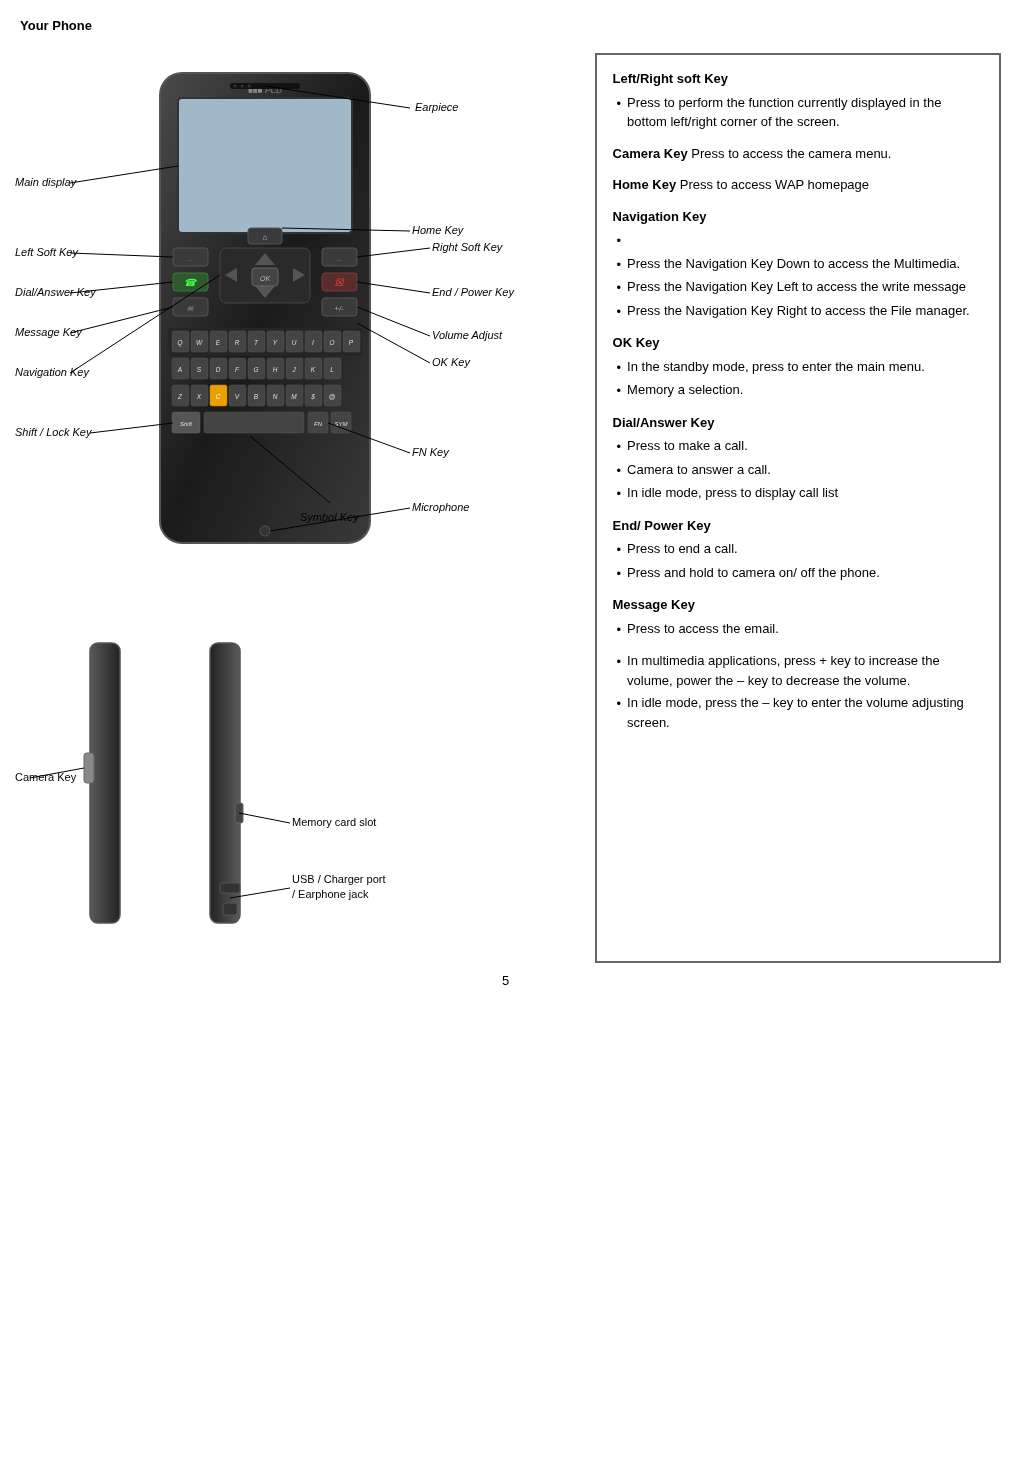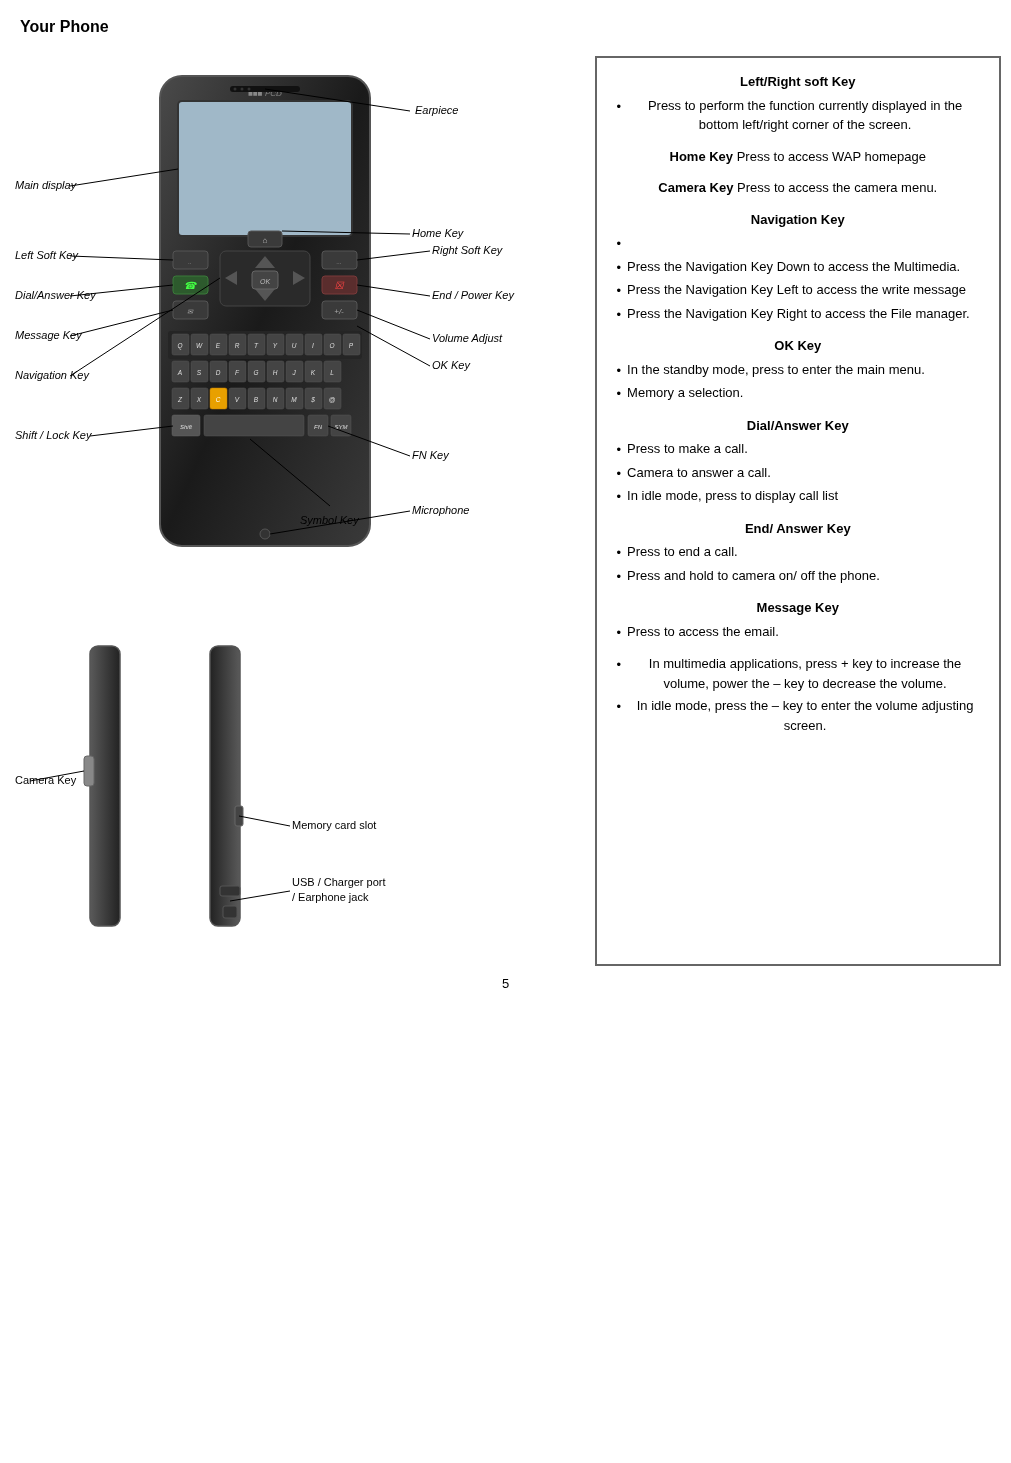--- a/index.html
+++ b/index.html
@@ -6,21 +6,21 @@
     body {
       width: 1011px;
       min-height: 1463px;
       background: #fff;
       font-family: Arial, sans-serif;
       font-size: 13px;
       color: #000;
       position: relative;
     }
     .page-title {
-      font-size: 16px;
+      font-size: 13px;
       font-weight: bold;
       padding: 18px 20px 10px 20px;
     }
     .main-layout {
       display: flex;
       padding: 0 10px;
     }
     .left-panel {
       width: 580px;
       position: relative;
@@ -31,21 +31,20 @@
       border: 2px solid #666;
       padding: 14px 16px;
       font-size: 13px;
       line-height: 1.5;
       margin-left: 10px;
       margin-top: 10px;
     }
     
     .rp-section {
       margin-bottom: 12px;
-      text-align: center;
     }
     .rp-section-title {
       font-weight: bold;
       margin-bottom: 4px;
     }
     .rp-bullet {
       display: flex;
       align-items: flex-start;
       margin-bottom: 3px;
       padding-left: 4px;
@@ -304,30 +303,30 @@
 
     <div class="rp-section">
       <div class="rp-section-title">Left/Right soft Key</div>
       <div class="rp-bullet">
         <span class="rp-bullet-dot">•</span>
         <span>Press to perform the function currently displayed in the bottom left/right corner of the screen.</span>
       </div>
     </div>
 
     <div class="rp-section">
+      <span class="rp-inline-bold">Camera Key</span>
+      <span>Press to access the camera menu.</span>
+    </div>
+
+    <div class="rp-section">
       <span class="rp-inline-bold">Home Key</span>
       <span>Press to access WAP homepage</span>
     </div>
 
     <div class="rp-section">
-      <span class="rp-inline-bold">Camera Key</span>
-      <span>Press to access the camera menu.</span>
-    </div>
-
-    <div class="rp-section">
       <div class="rp-section-title">Navigation Key</div>
       <div class="rp-bullet">
         <span class="rp-bullet-dot">•</span>
       </div>
       <div class="rp-bullet">
         <span class="rp-bullet-dot">•</span>
         <span>Press the Navigation Key Down to access the Multimedia.</span>
       </div>
       <div class="rp-bullet">
         <span class="rp-bullet-dot">•</span>
@@ -361,21 +360,21 @@
         <span class="rp-bullet-dot">•</span>
         <span>Camera to answer a call.</span>
       </div>
       <div class="rp-bullet">
         <span class="rp-bullet-dot">•</span>
         <span>In idle mode, press to display call list</span>
       </div>
     </div>
 
     <div class="rp-section">
-      <div class="rp-section-title">End/ Answer Key</div>
+      <div class="rp-section-title">End/ Power Key</div>
       <div class="rp-bullet">
         <span class="rp-bullet-dot">•</span>
         <span>Press to end a call.</span>
       </div>
       <div class="rp-bullet">
         <span class="rp-bullet-dot">•</span>
         <span>Press and hold to camera on/ off the phone.</span>
       </div>
     </div>
 

